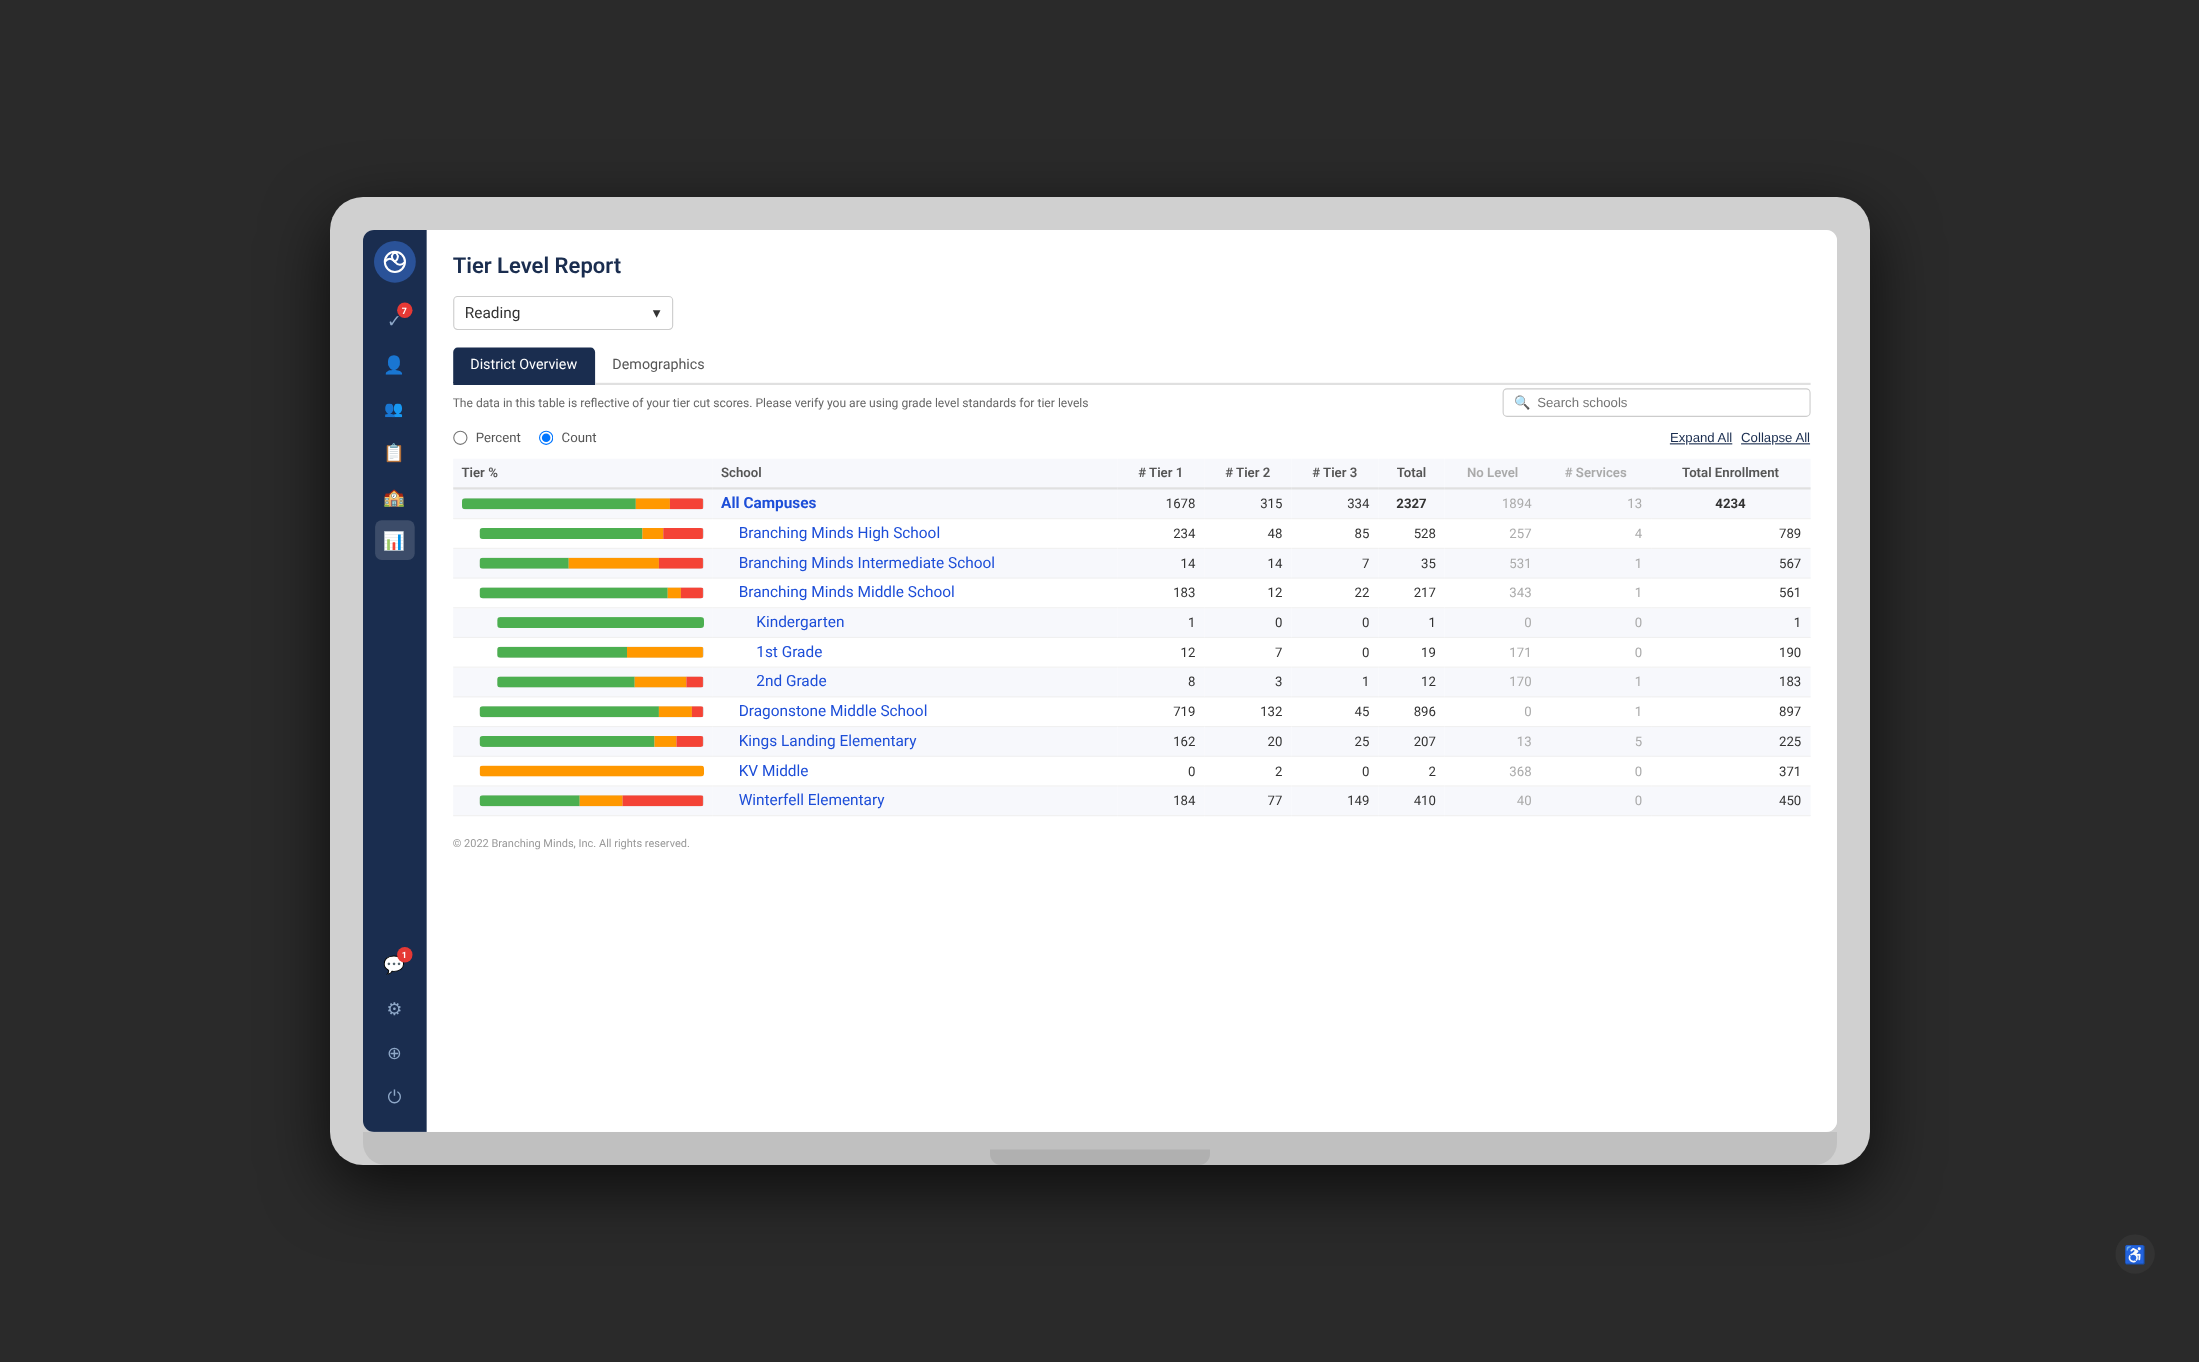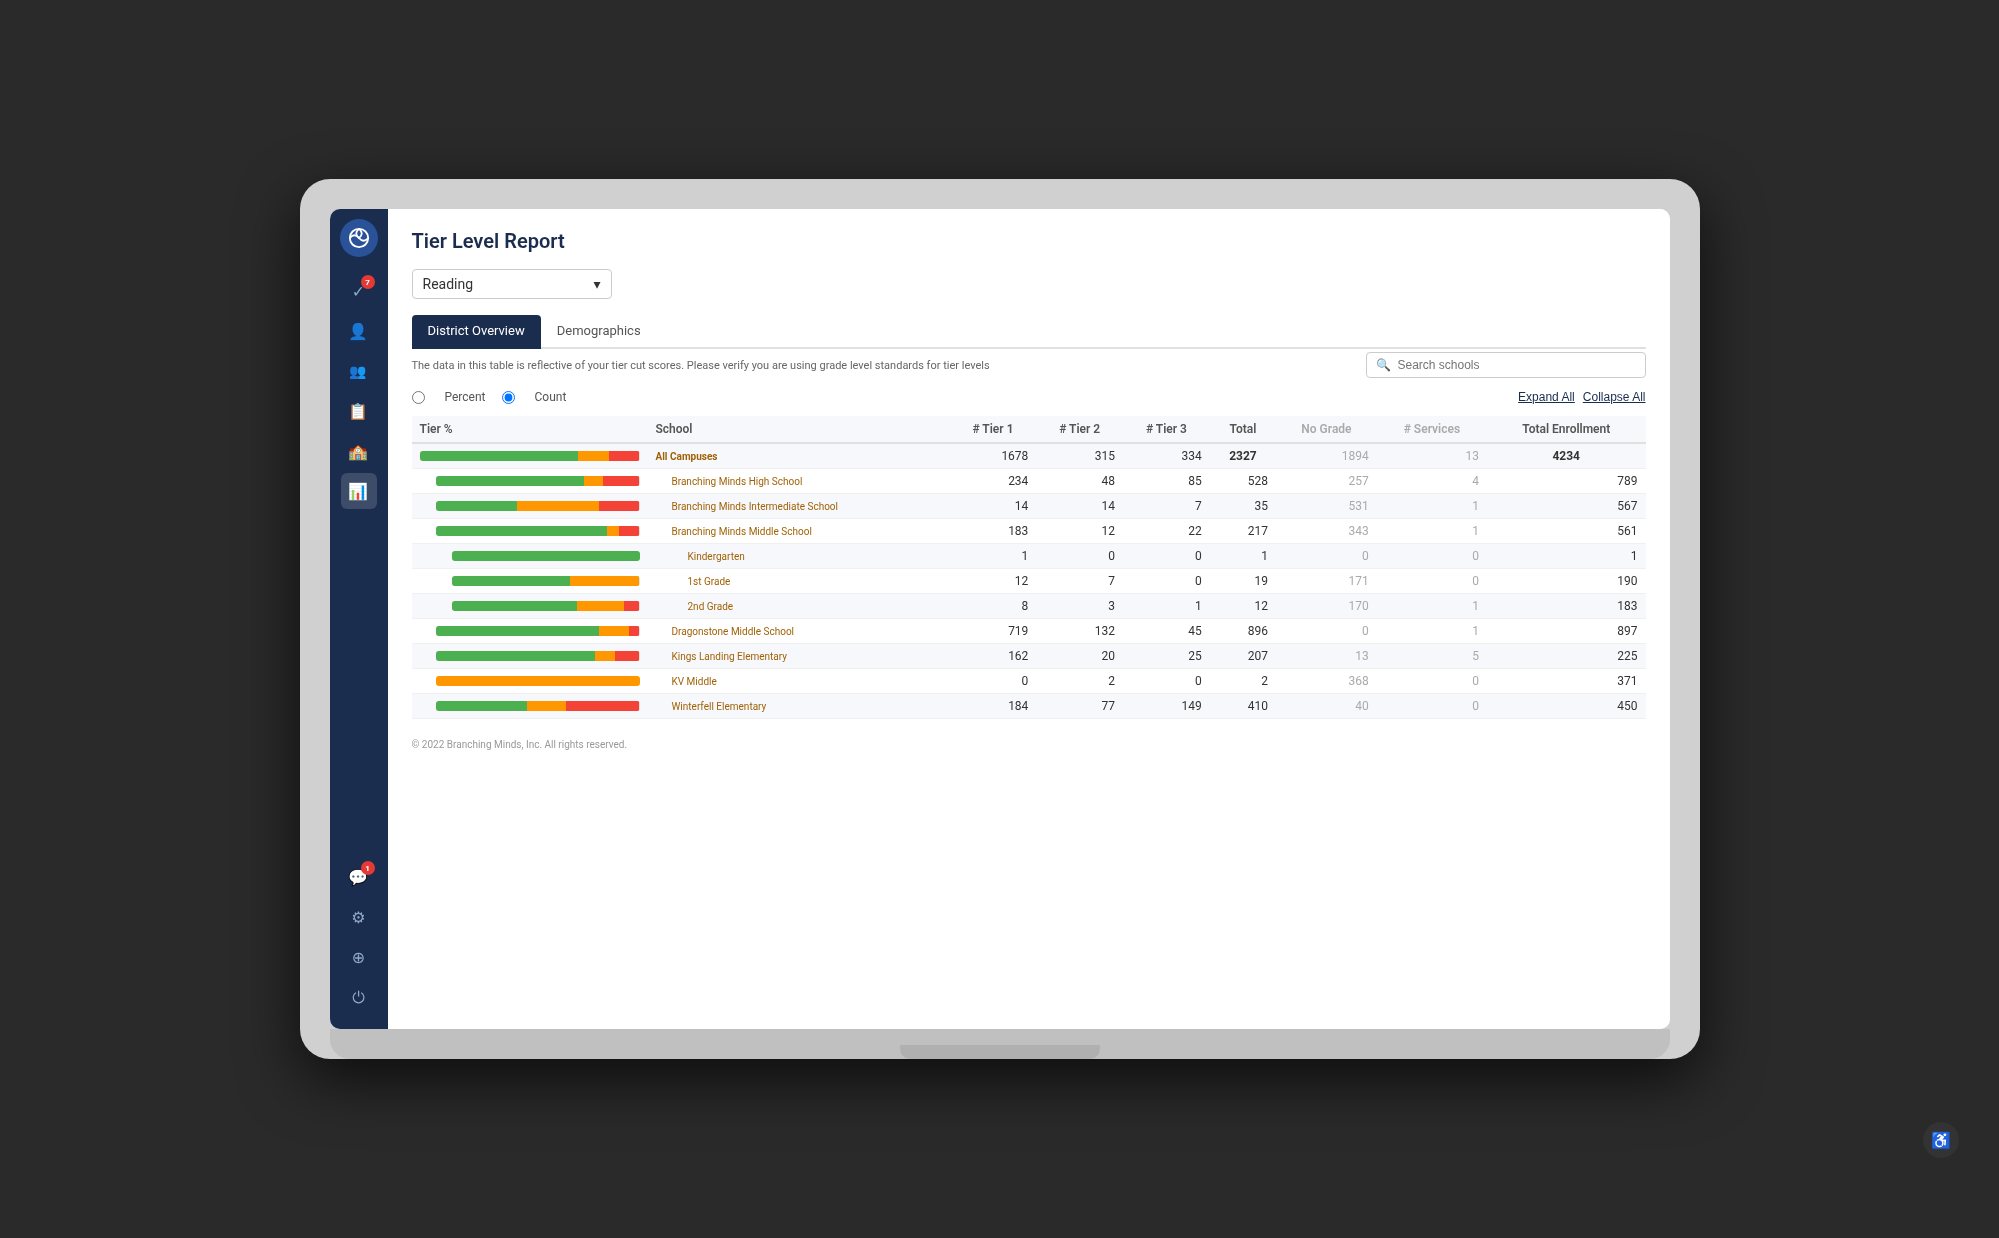--- a/index.html
+++ b/index.html
@@ -164,22 +164,21 @@
     }
     .radio-group {
       display: flex;
       gap: 16px;
       align-items: center;
       font-size: 12px;
       color: #555;
     }
     .radio-group label {
       display: flex;
-      align-items: center;
-      gap: 20px;
+      gap: 8px;
       cursor: pointer;
     }
     .action-buttons {
       display: flex;
       gap: 8px;
     }
     .btn-link {
       font-size: 12px;
       color: #1a2d4f;
       cursor: pointer;
@@ -212,21 +211,21 @@
     .tier-bar {
       height: 10px;
       border-radius: 3px;
       overflow: hidden;
       display: flex;
       background: #e0e0e0;
     }
     .bar-green { background: #4caf50; height: 100%; }
     .bar-orange { background: #ff9800; height: 100%; }
     .bar-red { background: #f44336; height: 100%; }
-    .school-name { font-size: 10px; color: #a16207; }
+    .school-name { font-size: 14px; color: #1d4ed8; }
     .school-name.bold { font-weight: 700; }
     .num { text-align: right; color: #333; }
     .num.muted { color: #aaa; }
     .total-bold { font-weight: 700; text-align: center; }
     .footer {
       font-size: 10px;
       color: #999;
       margin-top: 20px;
       padding-bottom: 10px;
     }
@@ -358,21 +357,21 @@
 
       <table class="data-table">
         <thead>
           <tr>
             <th style="width:220px;">Tier %</th>
             <th>School</th>
             <th class="right"># Tier 1</th>
             <th class="right"># Tier 2</th>
             <th class="right"># Tier 3</th>
             <th class="right">Total</th>
-            <th class="right" style="color:#aaa;">No Grade</th>
+            <th class="right" style="color:#aaa;">No Level</th>
             <th class="right" style="color:#aaa;"># Services</th>
             <th class="right">Total Enrollment</th>
           </tr>
         </thead>
         <tbody id="table-body">
         <tr>
     <td class="bar-cell">
       <div class="tier-bar" style="margin-left:0px; width:220px;">
         <div class="bar-green" style="width:72%;"></div>
         <div class="bar-orange" style="width:14.000000000000002%;"></div>

